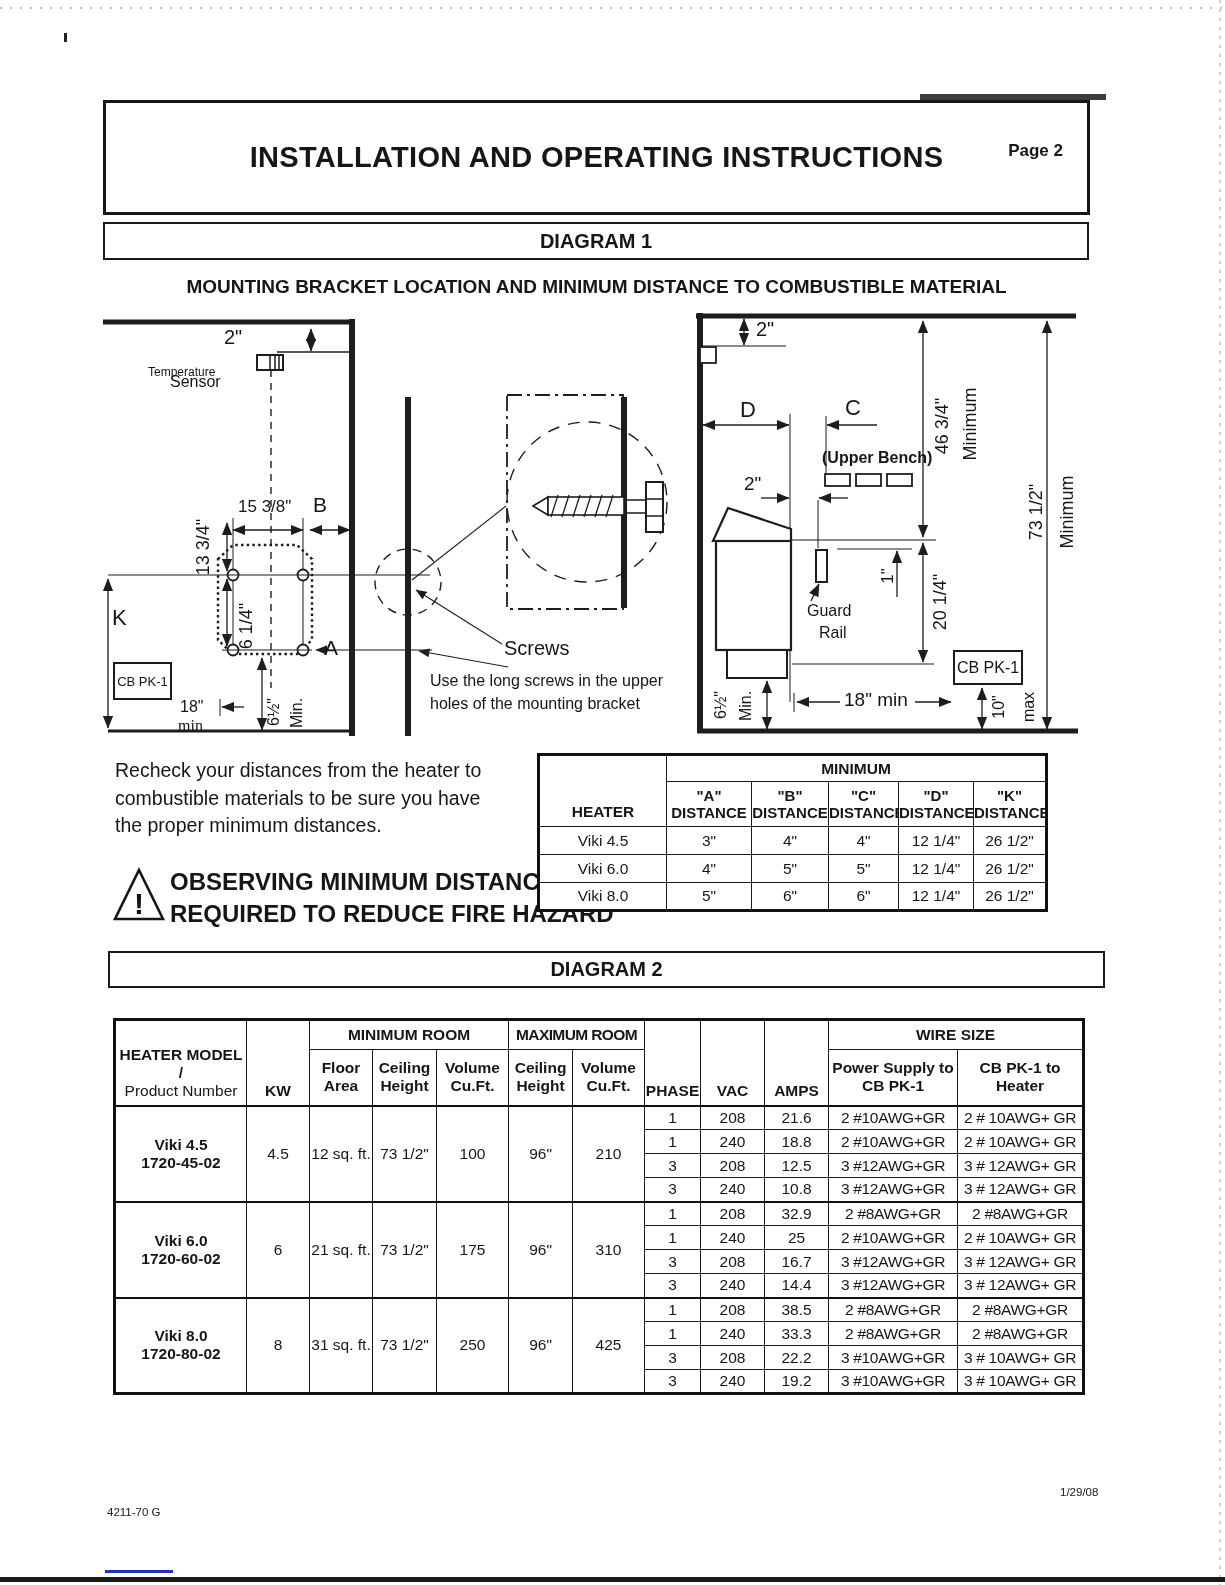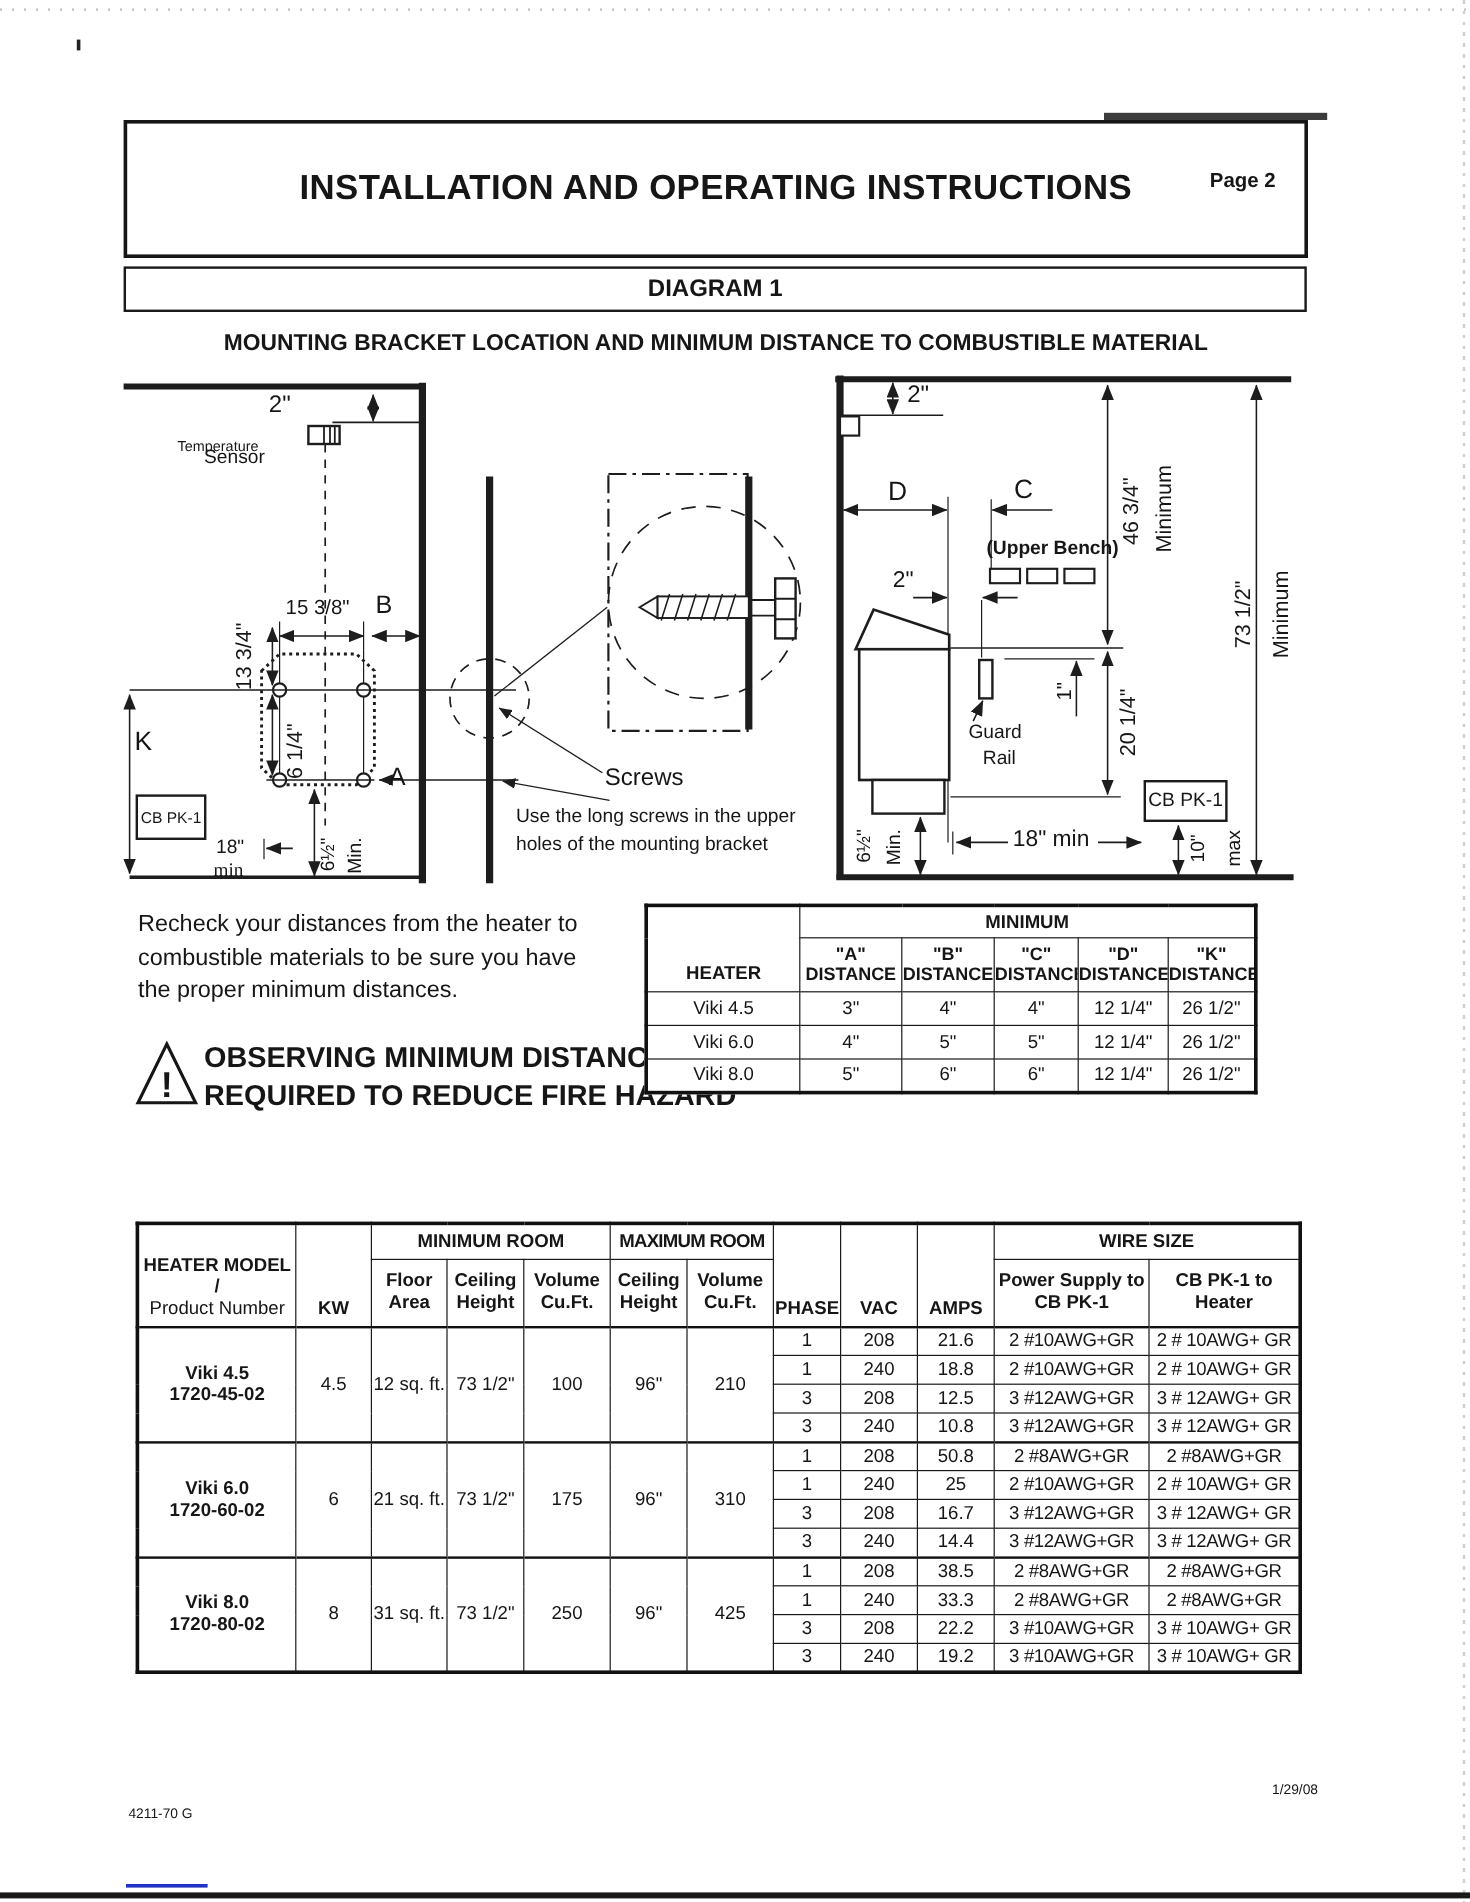--- a/index.html
+++ b/index.html
@@ -268,20 +268,23 @@
       <td>Viki 8.0</td>
       <td>5"</td>
       <td>6"</td>
       <td>6"</td>
       <td>12 1/4"</td>
       <td>26 1/2"</td>
     </tr>
   </tbody>
     </table>
 
+  <div class="banner" style="left:108px;top:951px;width:997px;height:37px;">
+    <span>DIAGRAM 2</span>
+  </div>
 
   <table class="doc-table bigtable" style="left:113px;top:1018px;width:969px;">
     <colgroup>
       <col style="width:132px">
         <col style="width:63px">
         <col style="width:63px">
         <col style="width:64px">
       <col style="width:72px">
         <col style="width:64px">
         <col style="width:72px">
@@ -363,21 +366,21 @@
       <td rowspan="4" class="pre b">Viki 6.0
 1720-60-02</td>
       <td rowspan="4">6</td>
       <td rowspan="4">21 sq. ft.</td>
       <td rowspan="4">73 1/2"</td>
       <td rowspan="4">175</td>
       <td rowspan="4">96"</td>
       <td rowspan="4">310</td>
       <td>1</td>
       <td>208</td>
-      <td>50.8</td>
+      <td>32.9</td>
       <td class="wirecell">2 #8AWG+GR</td>
       <td class="wirecell">2 #8AWG+GR</td>
     </tr>
     <tr style="height:24px;">
       <td>1</td>
       <td>240</td>
       <td>25</td>
       <td class="wirecell">2 #10AWG+GR</td>
       <td class="wirecell">2 # 10AWG+ GR</td>
     </tr>

